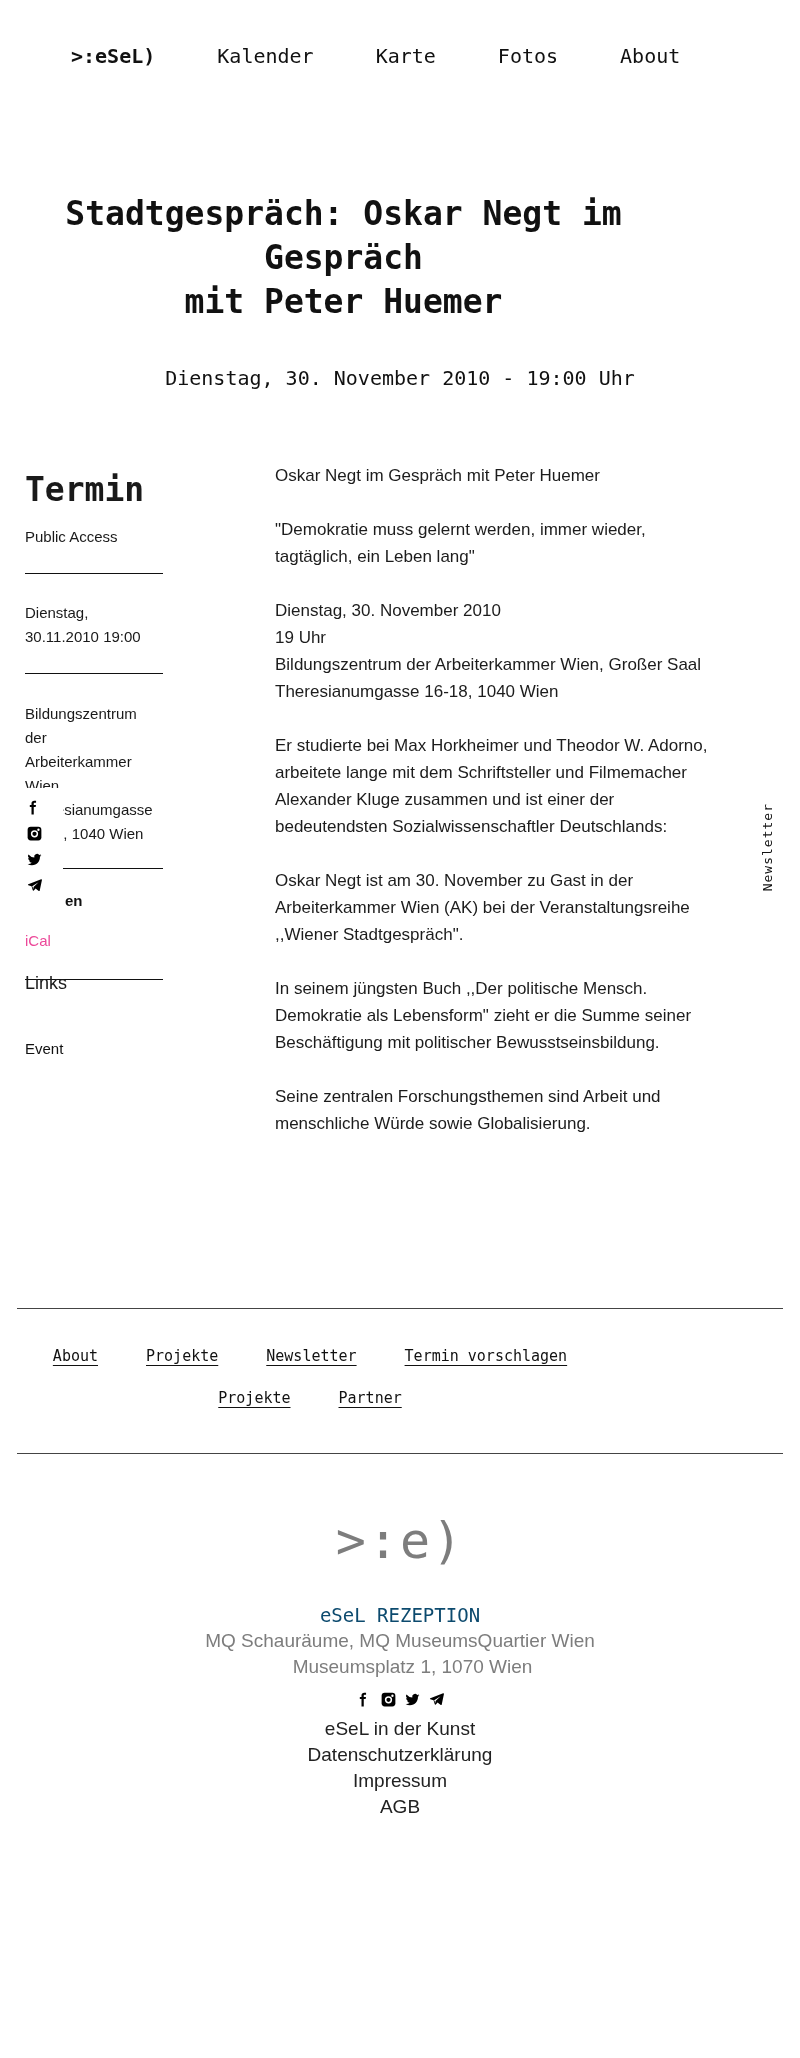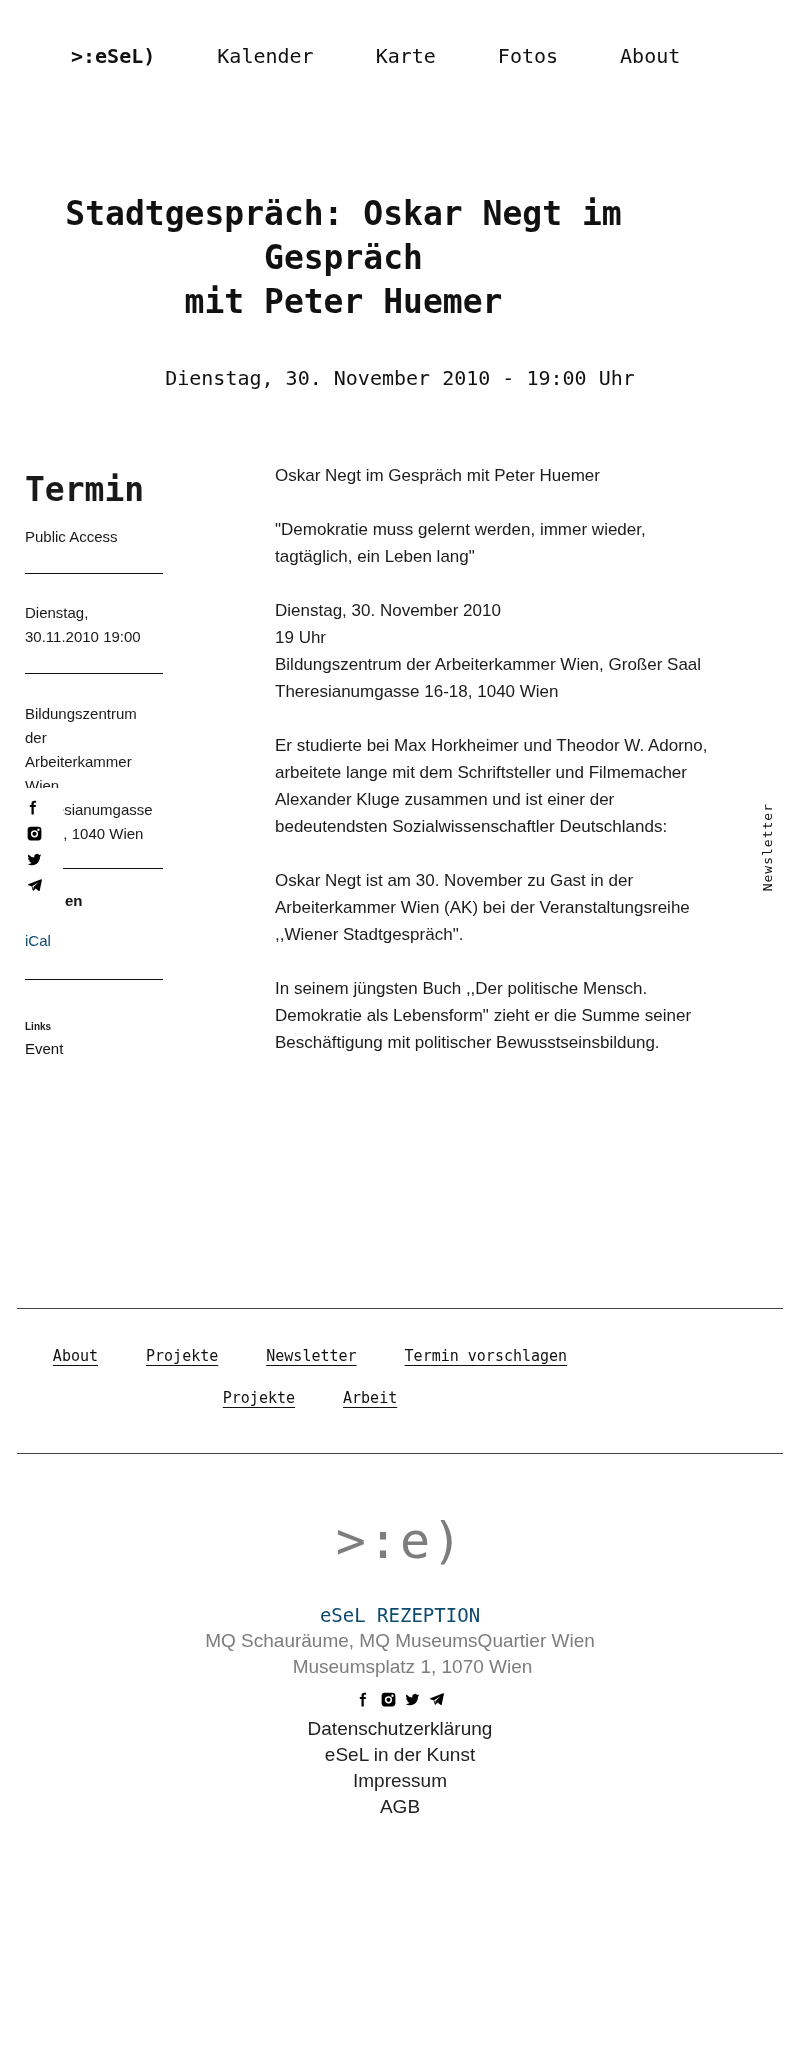--- a/index.html
+++ b/index.html
@@ -27,23 +27,23 @@
   .sidebar .abs { position:absolute; left:0; }
   .sb-heading { top:8px; font-family:"DejaVu Sans Mono", monospace; font-size:33px; }
   .sb-access { top:66px; font-size:15px; }
   .sb-div { border-top:1px solid #111; width:138px; }
   .sb-div1 { top:111px; }
   .sb-date { top:139px; font-size:15px; line-height:24px; white-space:pre-line; }
   .sb-div2 { top:211px; }
   .sb-venue { top:240px; font-size:15px; line-height:24px; white-space:pre-line; }
   .sb-div3 { top:406px; }
   .sb-map { top:430px; left:40px !important; font-size:15px; font-weight:bold; color:#111; text-decoration:none; }
-  .sb-ical { top:470px; font-size:15px; color:#0c4a6e; text-decoration:none; }
+  .sb-ical { top:470px; font-size:15px; color:#ec4899; text-decoration:none; }
   .sb-div4 { top:517px; }
-  .sb-links-h { top:559px; font-size:10px; font-weight:bold; }
+  .sb-links-h { top:511px; font-size:18px; font-weight:normal; }
   .sb-event { top:578px; font-size:15px; color:#111; text-decoration:none; }
 
   
   .socialbar { position:absolute; left:0; top:788px; width:63px; height:137px; background:#fff; z-index:5;
                display:flex; flex-direction:column; gap:11px; padding:12px 0 0 27px; }
   .socialbar .icn { width:15px; height:15px; display:block; cursor:pointer; }
   .icn svg { width:100%; height:100%; display:block; }
 
   
   .main { position:absolute; left:275px; top:462px; width:482px; }
@@ -165,32 +165,34 @@
   <p>Er studierte bei Max Horkheimer und Theodor W. Adorno,
 arbeitete lange mit dem Schriftsteller und Filmemacher
 Alexander Kluge zusammen und ist einer der
 bedeutendsten Sozialwissenschaftler Deutschlands:</p>
   <p>Oskar Negt ist am 30. November zu Gast in der
 Arbeiterkammer Wien (AK) bei der Veranstaltungsreihe
 ,,Wiener Stadtgespräch".</p>
   <p>In seinem jüngsten Buch ,,Der politische Mensch.
 Demokratie als Lebensform" zieht er die Summe seiner
 Beschäftigung mit politischer Bewusstseinsbildung.</p>
+  <p>Seine zentralen Forschungsthemen sind Arbeit und
+menschliche Würde sowie Globalisierung.</p>
 </main>
 
 <div class="newsletter-tab">Newsletter</div>
 
 <div class="rule rule1"></div>
 <nav class="footnav">
   <a>About</a>
   <a>Projekte</a>
   <a>Newsletter</a>
   <a>Termin vorschlagen</a>
   <a>Projekte</a>
-  <a>Arbeit</a>
+  <a>Partner</a>
 </nav>
 <div class="rule rule2"></div>
 
 <div class="f-center f-logo">&gt;:e)</div>
 <div class="f-center f-org">eSeL REZEPTION</div>
 <div class="f-center f-addr1">MQ Schauräume, MQ MuseumsQuartier Wien</div>
 <div class="f-center f-addr2">Museumsplatz 1, 1070 Wien</div>
 <div class="f-center f-icons">
   <span class="icn">
       <svg viewBox="0 0 24 24">
@@ -207,17 +209,17 @@
         <use href="#ic-twitter"></use>
       </svg>
     </span>
   <span class="icn">
       <svg viewBox="0 0 24 26">
         <use href="#ic-telegram"></use>
       </svg>
     </span>
 </div>
 <div class="f-center f-links">
+  <div><a>eSeL in der Kunst</a></div>
   <div><a>Datenschutzerklärung</a></div>
-  <div><a>eSeL in der Kunst</a></div>
   <div><a>Impressum</a></div>
   <div><a>AGB</a></div>
 </div>
 
 </body></html>

